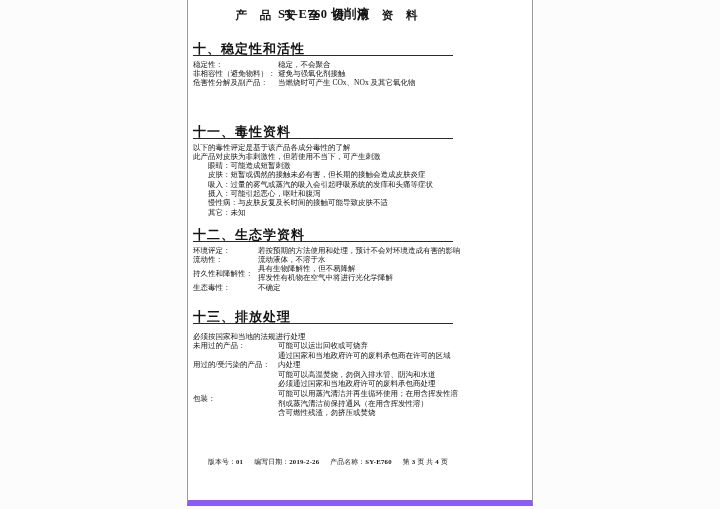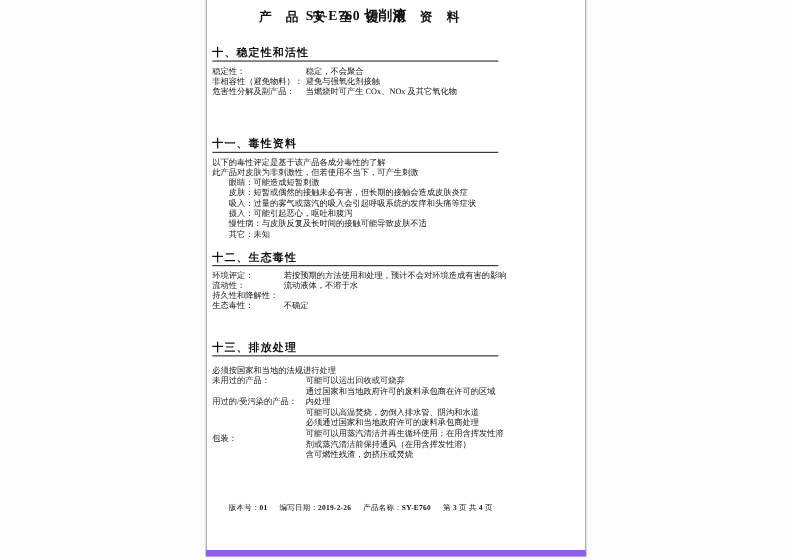--- a/index.html
+++ b/index.html
@@ -22,21 +22,21 @@
   .doc-subtitle{
     position:absolute;left:10px;top:8px;width:262px;
     text-align:center;font-weight:bold;font-size:11.5px;letter-spacing:5px;
     white-space:nowrap;
   }
   .sec{
     position:absolute;left:5px;width:335px;
     font-size:7.5px;line-height:9.3px;white-space:nowrap;
   }
   .sec-title{
-    font-size:10px;font-weight:bold;letter-spacing:1px;line-height:9.5px;
+    font-size:13px;font-weight:bold;letter-spacing:1px;line-height:9.5px;
     width:260px;box-sizing:border-box;
     border-bottom:1.5px solid #2a2a2a;padding-bottom:1px;margin-bottom:4px;
   }
   .kv{display:flex;align-items:center;}
   .k{flex:0 0 85px;}
   .sec-ecology .k{flex:0 0 65px;}
   .v-lines span{display:block;}
   .indent{padding-left:15px;}
   .sec-disposal{line-height:9.6px;}
   .sec-disposal .sec-title{margin-bottom:8px;}
@@ -78,35 +78,39 @@
     <div>此产品对皮肤为非刺激性，但若使用不当下，可产生刺激</div>
     <div class="indent">眼睛：可能造成短暂刺激</div>
     <div class="indent">皮肤：短暂或偶然的接触未必有害，但长期的接触会造成皮肤炎症</div>
     <div class="indent">吸入：过量的雾气或蒸汽的吸入会引起呼吸系统的发痒和头痛等症状</div>
     <div class="indent">摄入：可能引起恶心，呕吐和腹泻</div>
     <div class="indent">慢性病：与皮肤反复及长时间的接触可能导致皮肤不适</div>
     <div class="indent">其它：未知</div>
   </section>
 
   <section class="sec sec-ecology" style="top:230px">
-    <div class="sec-title">十二、生态毒性</div>
+    <div class="sec-title">十二、生态学资料</div>
     <div class="kv">
       <span class="k">环境评定：</span>
       <span class="v-lines">
         <span>若按预期的方法使用和处理，预计不会对环境造成有害的影响</span>
       </span>
     </div>
     <div class="kv">
       <span class="k">流动性：</span>
       <span class="v-lines">
         <span>流动液体，不溶于水</span>
       </span>
     </div>
     <div class="kv">
       <span class="k">持久性和降解性：</span>
+      <span class="v-lines">
+        <span>具有生物降解性，但不易降解</span>
+        <span>挥发性有机物在空气中将进行光化学降解</span>
+      </span>
     </div>
     <div class="kv">
       <span class="k">生态毒性：</span>
       <span class="v-lines">
         <span>不确定</span>
       </span>
     </div>
   </section>
 
   <section class="sec sec-disposal" style="top:312px">

